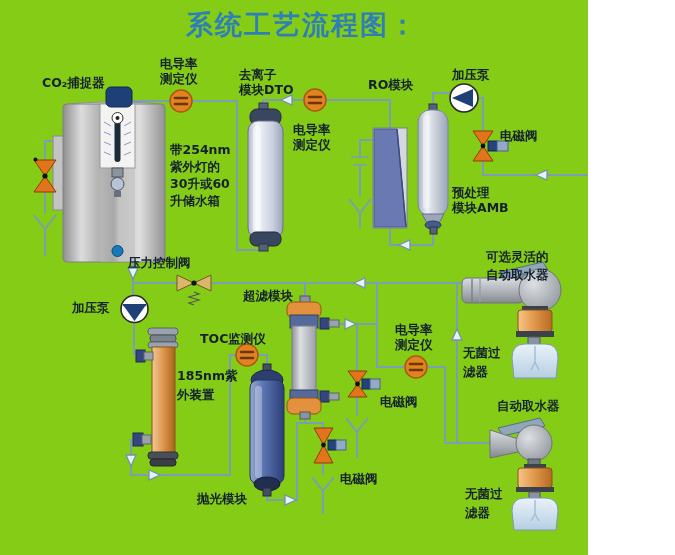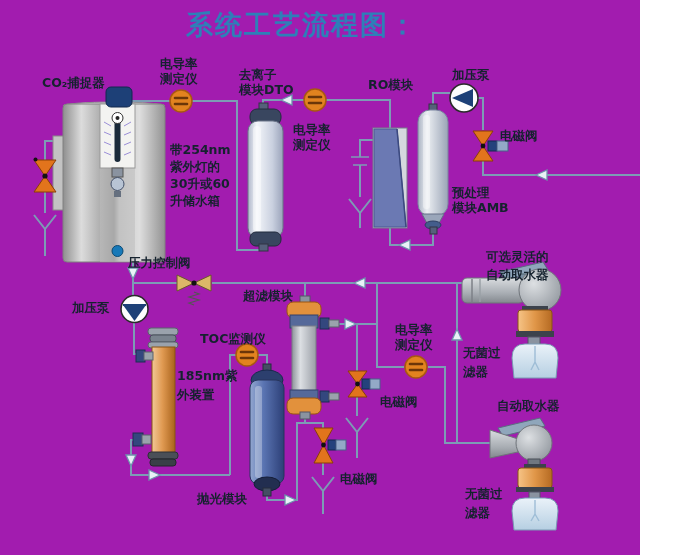--- a/index.html
+++ b/index.html
@@ -1,16 +1,16 @@
 <!DOCTYPE html>
 <html><head>
 <meta charset="utf-8">
 <style>
   html,body{margin:0;padding:0;background:#ffffff;}
-  #stage{position:relative;width:640px;height:555px;background:#a21caf;overflow:hidden;
+  #stage{position:relative;width:588px;height:555px;background:#84cc16;overflow:hidden;
          font-family:"DejaVu Sans","Liberation Sans",sans-serif;}
   svg text{font-family:"DejaVu Sans","Liberation Sans",sans-serif;font-weight:bold;fill:#15222e;font-size:12.5px;}
   svg text.title{fill:#2e7fb8;font-size:27px;letter-spacing:2px;}
   .pipe{stroke:#7d9cb5;stroke-width:2;fill:none;}
   .pipe-thin{stroke:#7d9cb5;stroke-width:1.6;fill:none;}
   .arrow{fill:#e9f1f7;stroke:#6f93ad;stroke-width:1.3;}
   .meter{fill:#e2831f;stroke:#a85812;stroke-width:1.5;}
   .meterbar{stroke:#6b3608;stroke-width:2.6;stroke-linecap:round;}
   .sol{fill:#e2741c;stroke:#8a3f07;stroke-width:1;}
   .pv{fill:#dcb768;stroke:#6a5a2a;stroke-width:1;}

